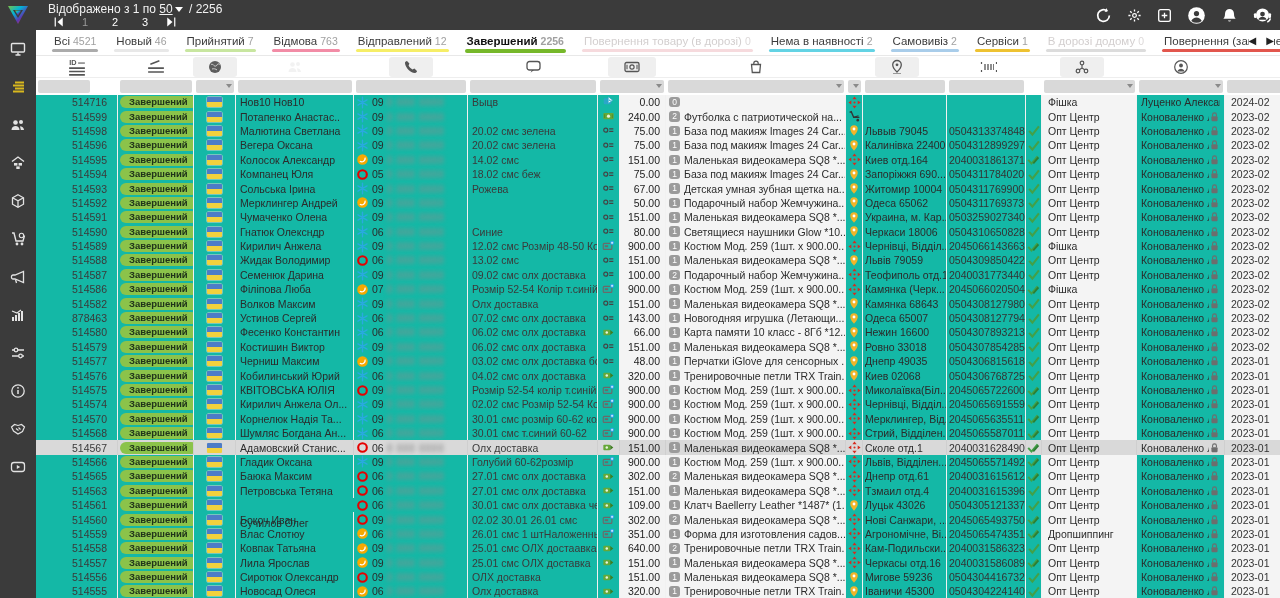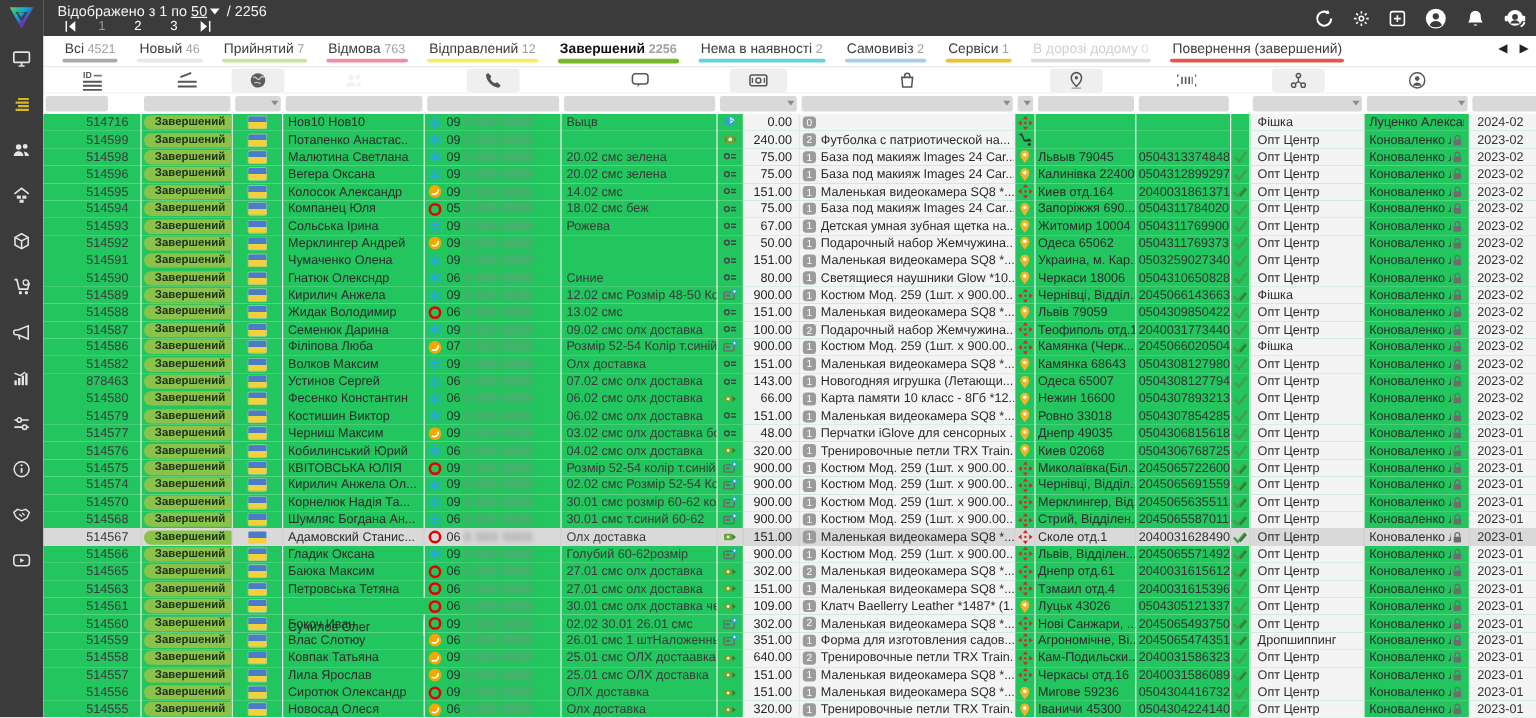--- a/index.html
+++ b/index.html
@@ -40,21 +40,21 @@
   
   .tablewrap { position:absolute; left:36px; top:56px; width:1244px; height:542px; overflow:hidden; }
   .thead { display:flex; height:22px; align-items:center; border-bottom:1px solid #eee; }
   .th { display:flex; align-items:center; justify-content:center; height:22px; flex:none; }
   .th .chip { background:#efefef; border-radius:3px; padding:2px 14px; display:flex; align-items:center; justify-content:center; }
   .tfilter { display:flex; height:17px; align-items:center; background:#fff; }
   .tf { height:17px; flex:none; display:flex; align-items:center; padding:0 2px; }
   .tf .box { position:relative; height:13px; background:#d9d9d9; border-radius:2px; flex:1; }
   .tf .box .arr { position:absolute; right:2px; top:4px; width:0; height:0; border-left:3.5px solid transparent; border-right:3.5px solid transparent; border-top:4px solid #8a8a8a; }
   .rows { height:504px; overflow:hidden; }
-  .row { display:flex; height:14.4px; align-items:center; background:#22c55e; cursor:pointer; }
+  .row { display:flex; height:14.4px; align-items:center; background:#14b8a6; cursor:pointer; }
   .row.sel { background:#d9d9d9; }
   .cell { height:14.4px; flex:none; display:flex; align-items:center; overflow:hidden; white-space:nowrap; font-size:10.5px; color:#2b2b2b; border-right:1px solid #f1f1f1; }
   .cell.shade { background:#f4f4f4; }
   .row.sel .cell { background:#d9d9d9; border-right-color:#cfcfcf; }
   .c-id { justify-content:flex-end; padding-right:10px; color:#3a3a3a; }
   .c-status { padding-left:2px; }
   .pill { background:#8bc34a; color:#20331a; font-size:9.5px; line-height:12px; border-radius:7px; padding:0 9px; font-weight:bold; }
   .c-flag { justify-content:center; }
   .uaflag { width:15px; height:10px; border-radius:1px; background:linear-gradient(to bottom,#4d7cc7 0 50%,#f2d13d 50% 100%); box-shadow:0 0 0 .5px #d6d6d6; }
   .c-name { padding-left:4px;text-align:center; }
@@ -279,20 +279,21 @@
       </div>
   </div>
 
   <div class="tabsbar" id="tabsbar">
       <div class="tab"><span>Всі</span><span class="cnt">4521</span><span class="ul" style="background: rgb(171, 171, 171);"></span></div>
       <div class="tab"><span>Новый</span><span class="cnt">46</span><span class="ul" style="background: rgb(232, 232, 232);"></span></div>
       <div class="tab"><span>Прийнятий</span><span class="cnt">7</span><span class="ul" style="background: rgb(200, 230, 160);"></span></div>
       <div class="tab"><span>Відмова</span><span class="cnt">763</span><span class="ul" style="background: rgb(242, 140, 166);"></span></div>
       <div class="tab"><span>Відправлений</span><span class="cnt">12</span><span class="ul" style="background: rgb(246, 238, 103);"></span></div>
       <div class="tab active"><span>Завершений</span><span class="cnt">2256</span><span class="ul" style="background: rgb(118, 184, 42);"></span></div>
+      <div class="tab faded"><span>Повернення товару (в дорозі)</span><span class="cnt">0</span><span class="ul" style="background: rgb(246, 218, 221);"></span></div>
       <div class="tab"><span>Нема в наявності</span><span class="cnt">2</span><span class="ul" style="background: rgb(99, 211, 228);"></span></div>
       <div class="tab"><span>Самовивіз</span><span class="cnt">2</span><span class="ul" style="background: rgb(169, 205, 234);"></span></div>
       <div class="tab"><span>Сервіси</span><span class="cnt">1</span><span class="ul" style="background: rgb(238, 194, 49);"></span></div>
       <div class="tab faded"><span>В дорозі додому</span><span class="cnt">0</span><span class="ul" style="background: rgb(220, 220, 220);"></span></div>
       <div class="tab"><span>Повернення (завершений)</span><span class="ul" style="background: rgb(226, 86, 77);"></span></div>
     </div>
   <div class="tab-arrows">
     <span>◀</span>
     <span>▶</span>
   </div>

